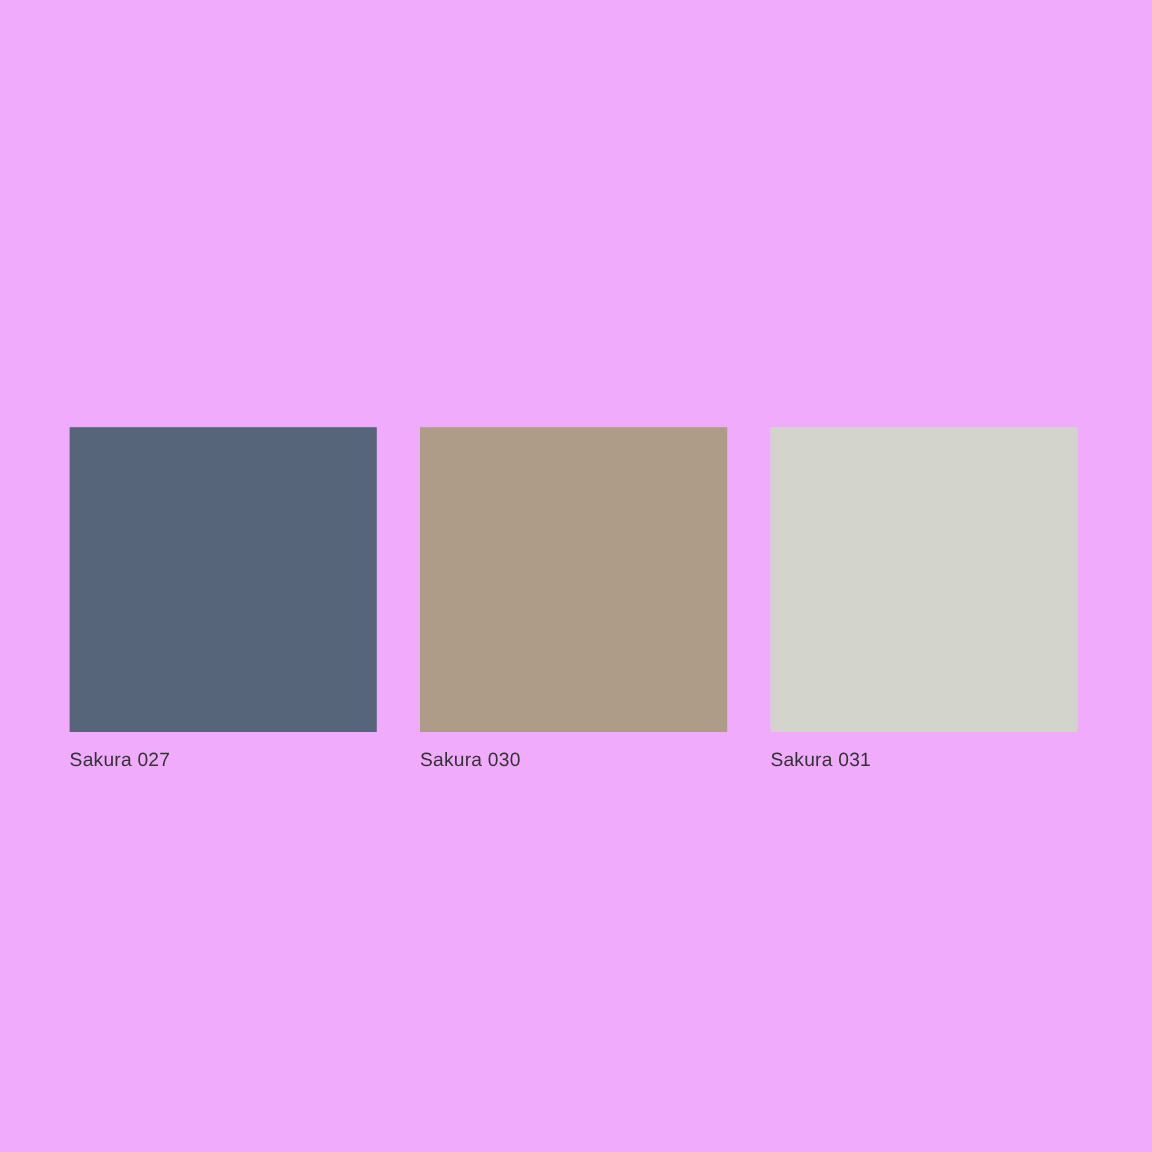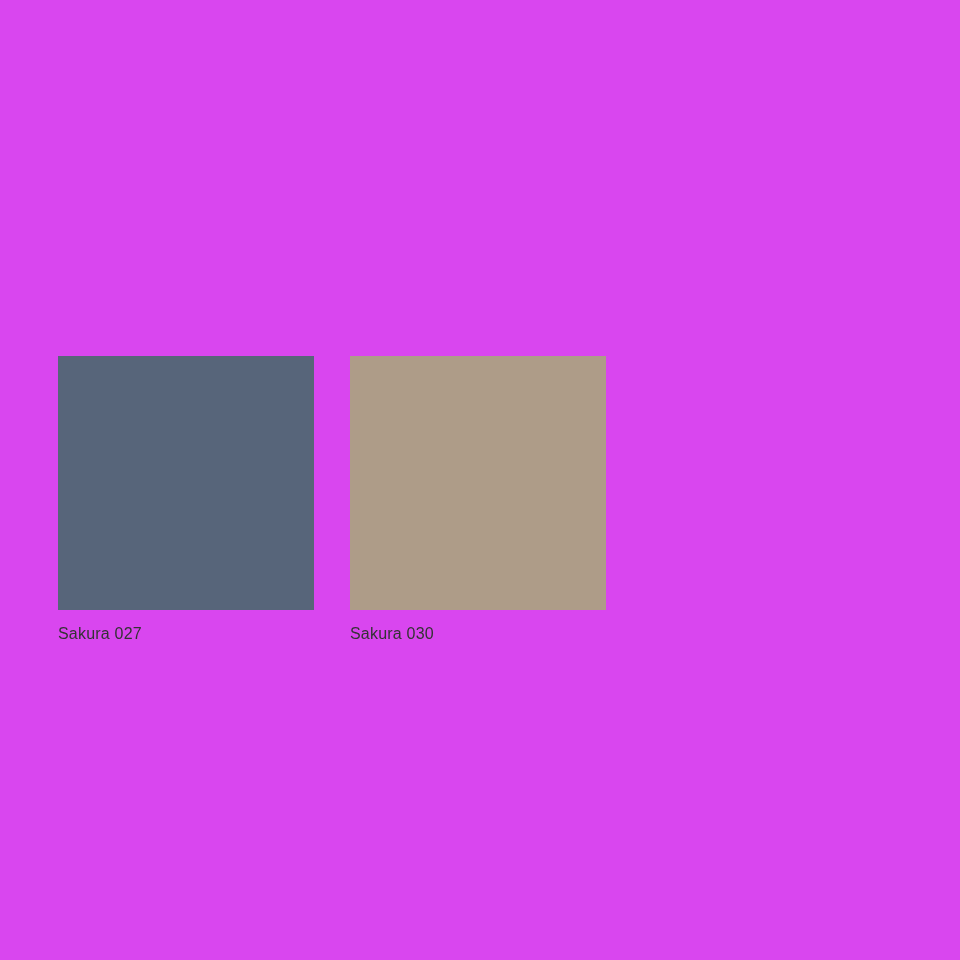--- a/index.html
+++ b/index.html
@@ -12,21 +12,21 @@
     height: 960px;
     background: #ffffff;
     font-family: "Liberation Sans", "DejaVu Sans", sans-serif;
     overflow: hidden;
   }
 
   .palette-board {
     position: relative;
     width: 960px;
     height: 960px;
-    background: #d946ef;
+    background: #f0abfc;
   }
 
   
   .swatch-row {
     position: absolute;
     left: 58px;
     top: 356px;
     width: 842px;
     display: flex;
     flex-direction: row;
@@ -70,15 +70,19 @@
     <div class="swatch-card">
       <span class="swatch-chip" style="background: rgb(87, 101, 122);"></span>
       <span class="swatch-label" style="color: rgb(51, 51, 51);">Sakura 027</span>
     </div>
 
     <div class="swatch-card">
       <span class="swatch-chip" style="background: rgb(174, 156, 136);"></span>
       <span class="swatch-label" style="color: rgb(51, 51, 51);">Sakura 030</span>
     </div>
 
+    <div class="swatch-card">
+      <span class="swatch-chip" style="background: rgb(211, 213, 205);"></span>
+      <span class="swatch-label" style="color: rgb(51, 51, 51);">Sakura 031</span>
+    </div>
 
   </div>
 </div>
 
 </body></html>

